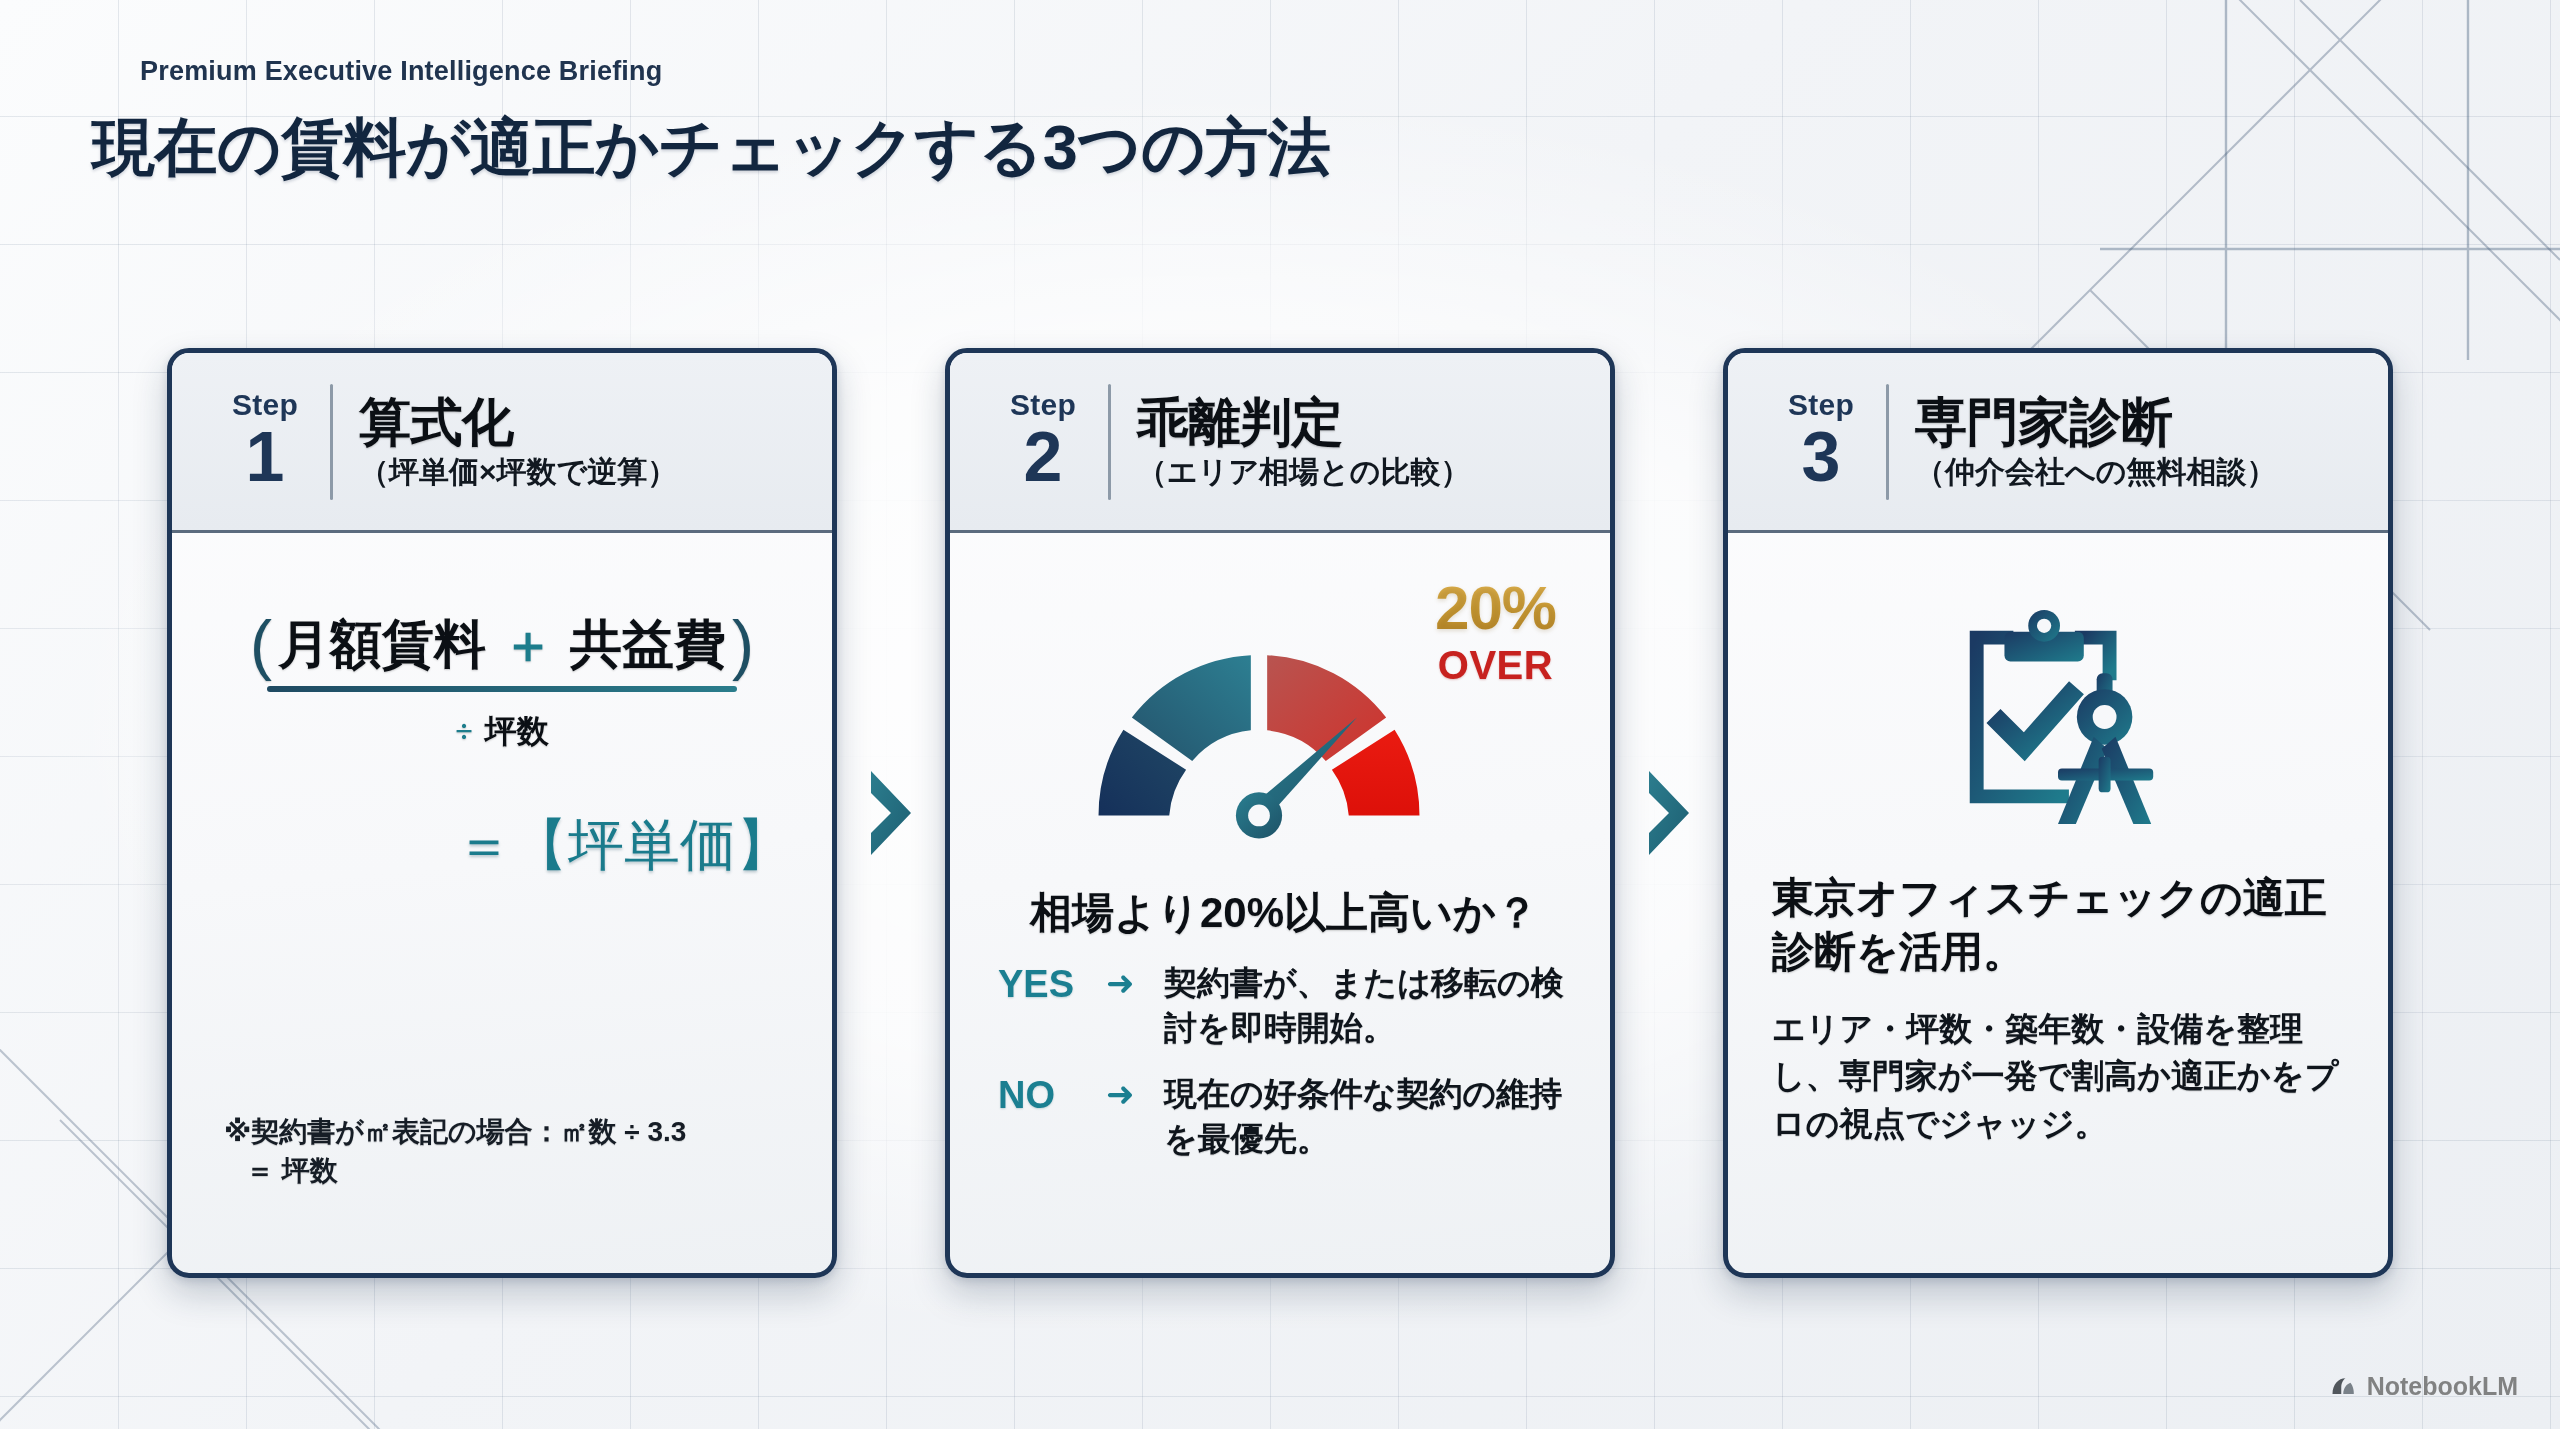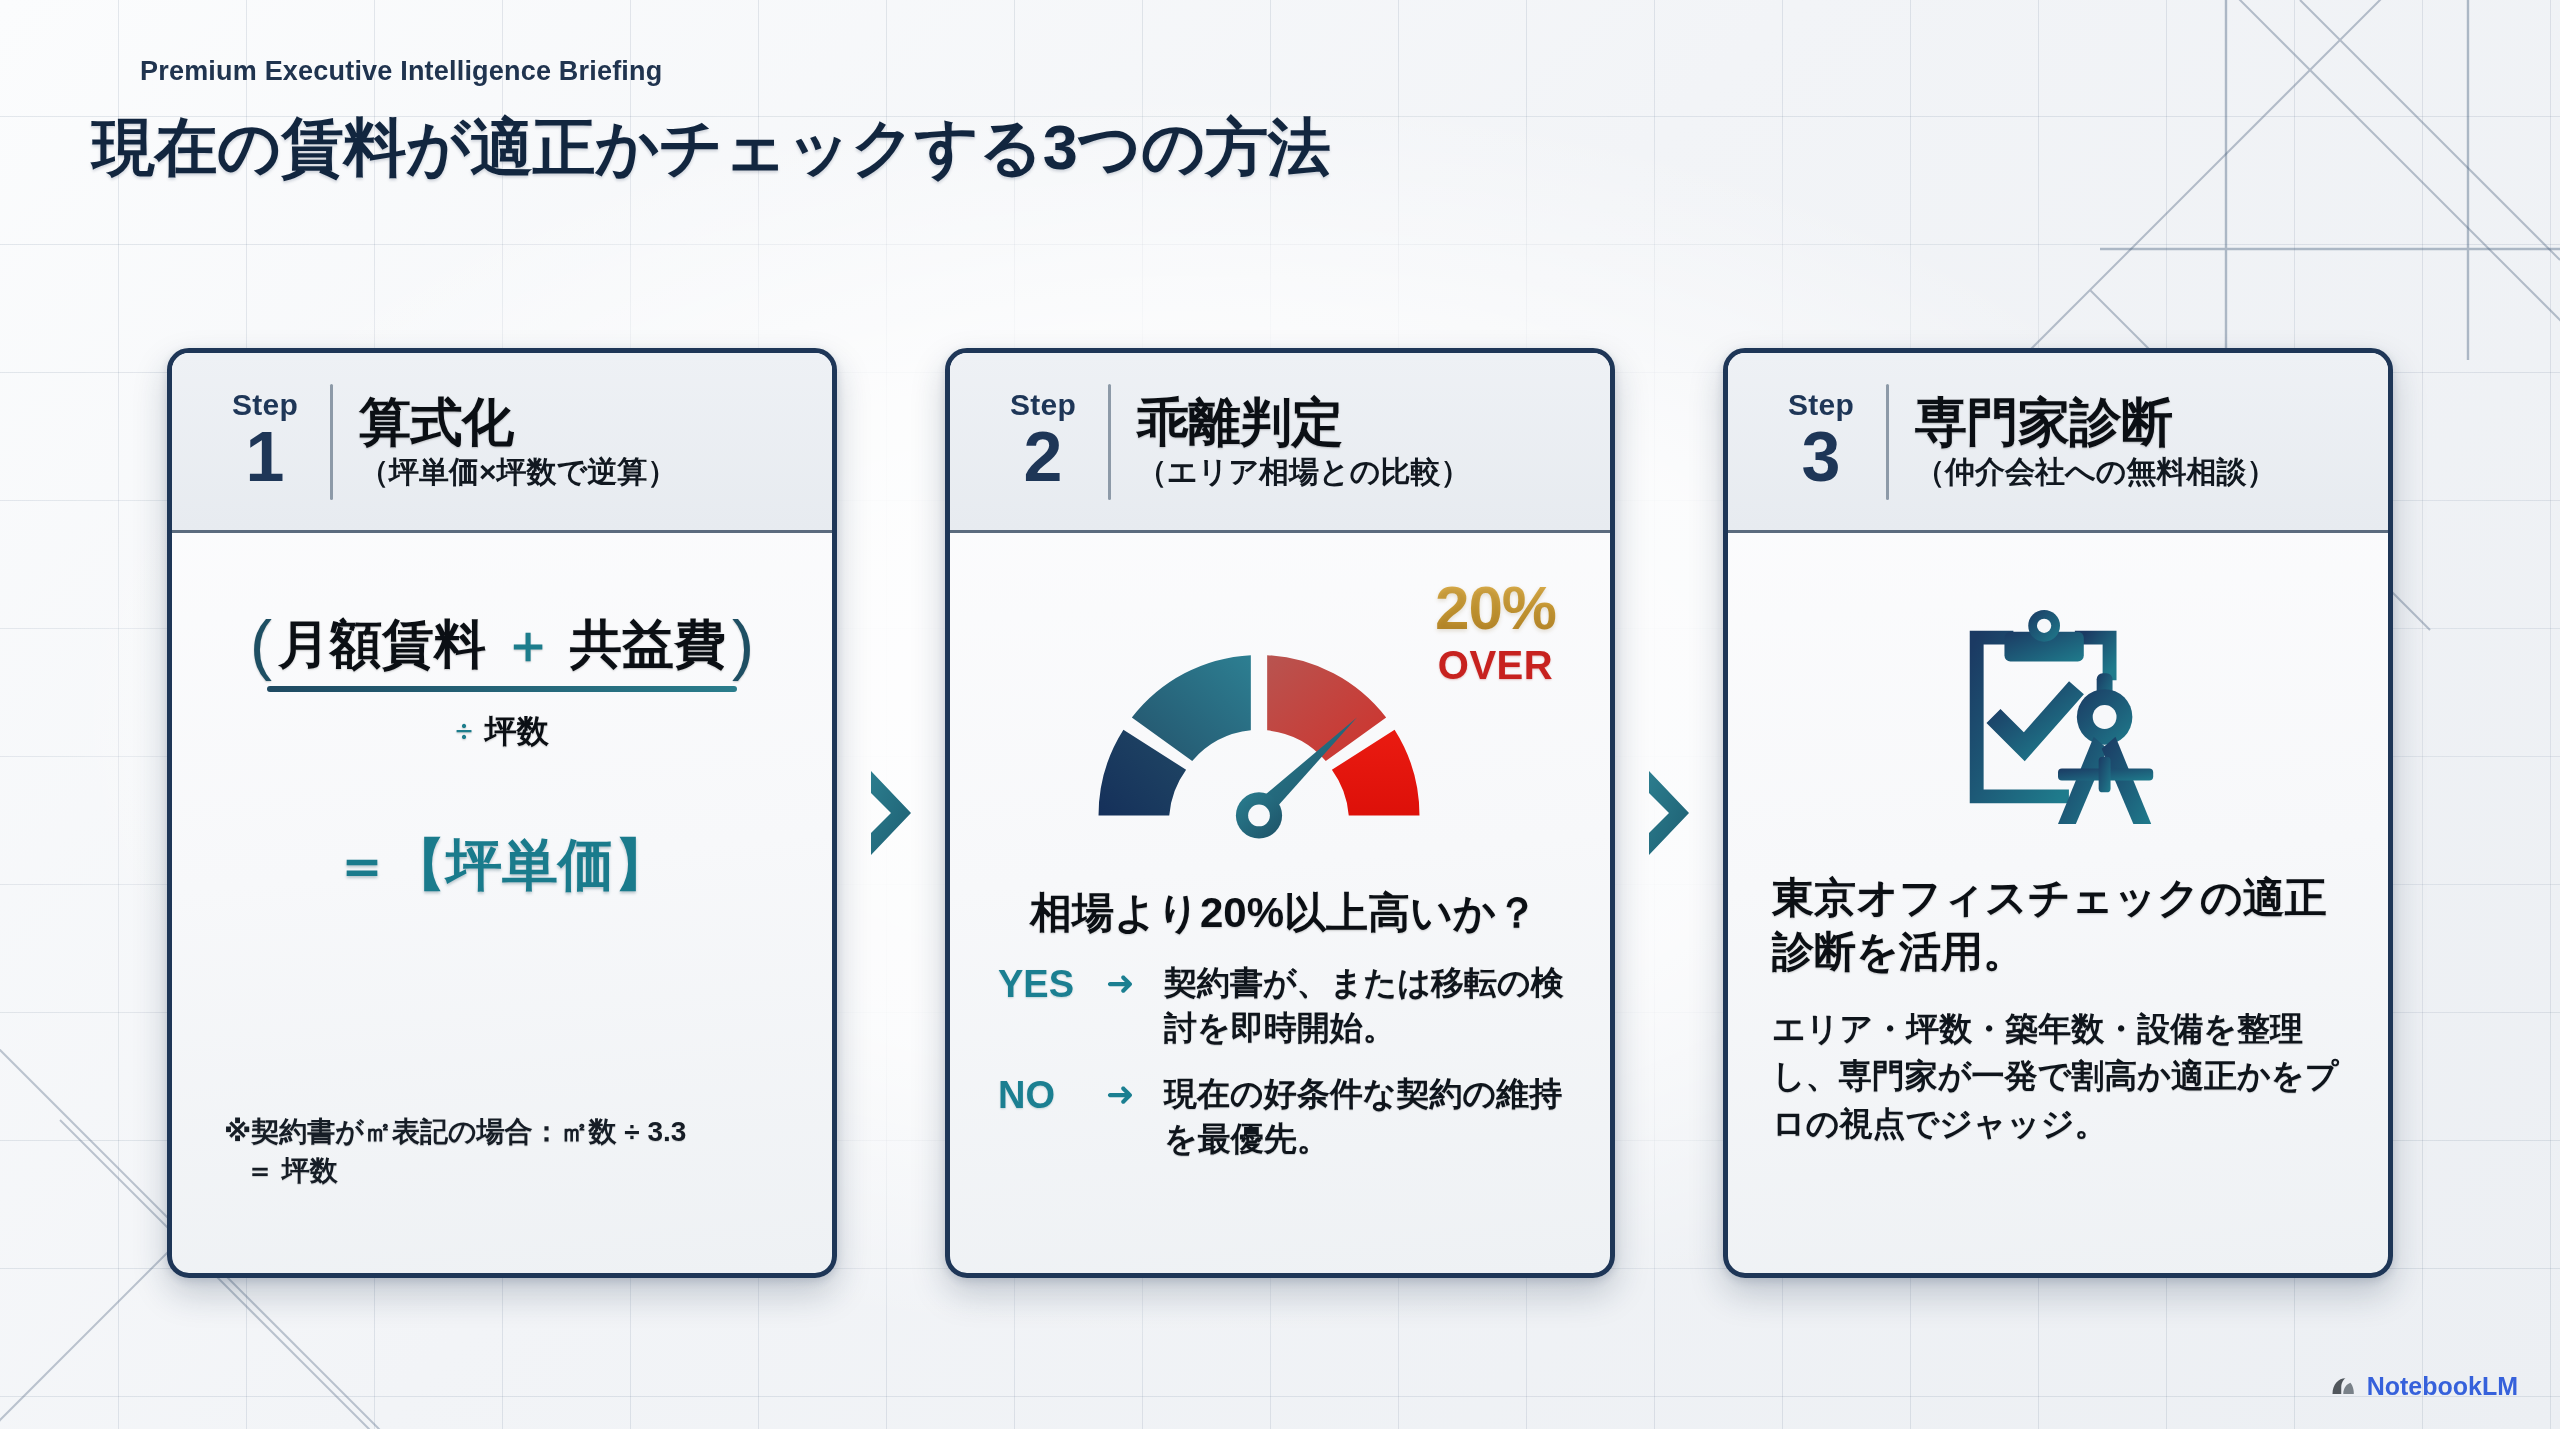--- a/index.html
+++ b/index.html
@@ -122,23 +122,24 @@
     background:linear-gradient(90deg,#1f4a62,#2a7d8c);
   }
   .f-row2{
     margin-top:22px;
     font-size:32px; font-weight:800; color:#0b0f14; line-height:1.1;
     text-shadow:0 1px 2px rgba(0,0,0,.2);
     font-family:Liberation Serif, serif;
   }
   .f-div{ color:#1d7d8c; margin-right:12px; }
   .f-row3{
-    margin-top:84px;
-    font-size:56px; font-weight:700; color:#1a7b8c; line-height:1.1;
+    margin-top:64px;
+    font-size:56px; font-weight:400; color:#1a7b8c; line-height:1.1;
     text-shadow:0 2px 3px rgba(20,70,85,.28);
+    text-align:right;
   }
   .footnote{
     position:absolute; left:52px; right:46px; bottom:82px;
     font-size:28px; font-weight:700; color:#161d26; line-height:1.42;
     text-shadow:0 1px 1px rgba(0,0,0,.15);
   }
   .footnote .fn2{ display:block; padding-left:22px; }
 
   
   .gauge-wrap{
@@ -193,21 +194,21 @@
   .c3-body{
     margin-top:26px; padding-left:4px;
     font-size:33px; font-weight:700; color:#0f151c; line-height:1.45;
     text-shadow:0 1px 1px rgba(0,0,0,.15);
   }
 
   
   #watermark{
     position:absolute; right:42px; bottom:28px;
     display:flex; align-items:center; gap:10px;
-    color:#1d4ed8; font-size:25px; font-weight:600;
+    color:#737373; font-size:25px; font-weight:600;
     opacity:.88;
   }
   #watermark svg{ width:28px; height:28px; }
 </style>
 </head>
 <body>
 
 <div id="bg-layer"></div>
 <div id="bg-grid"></div>
 <svg id="bg-diagonals" viewBox="0 0 2560 1429" preserveAspectRatio="none">

